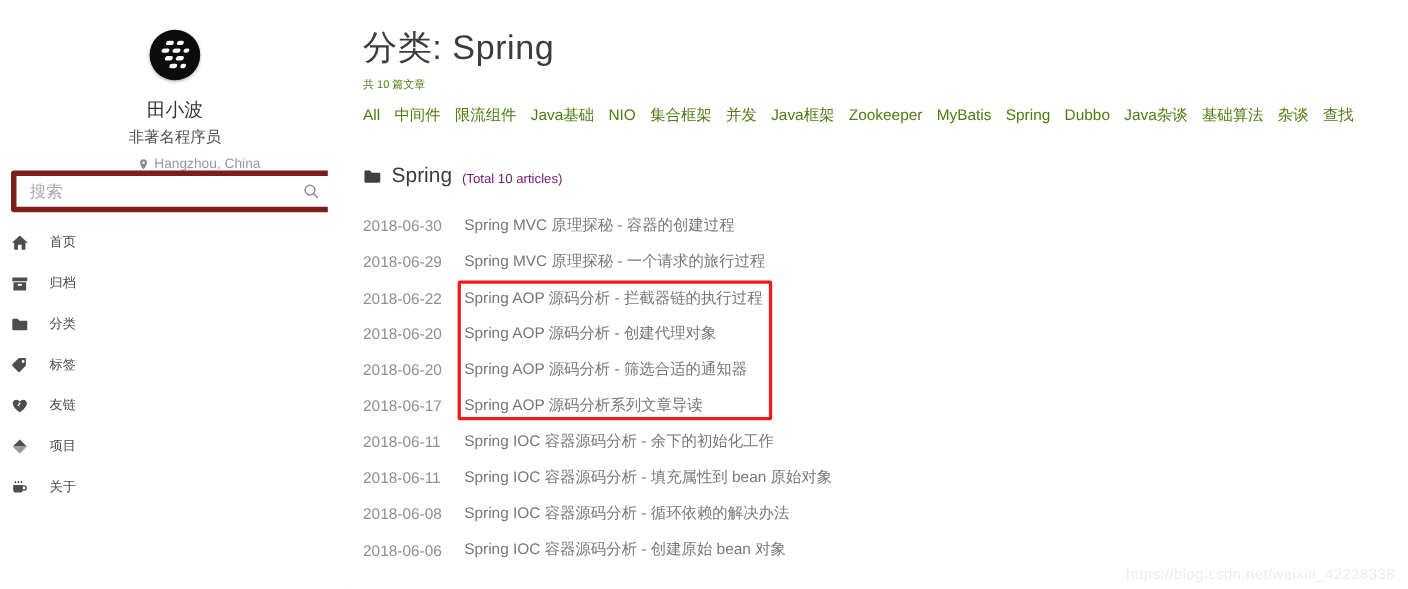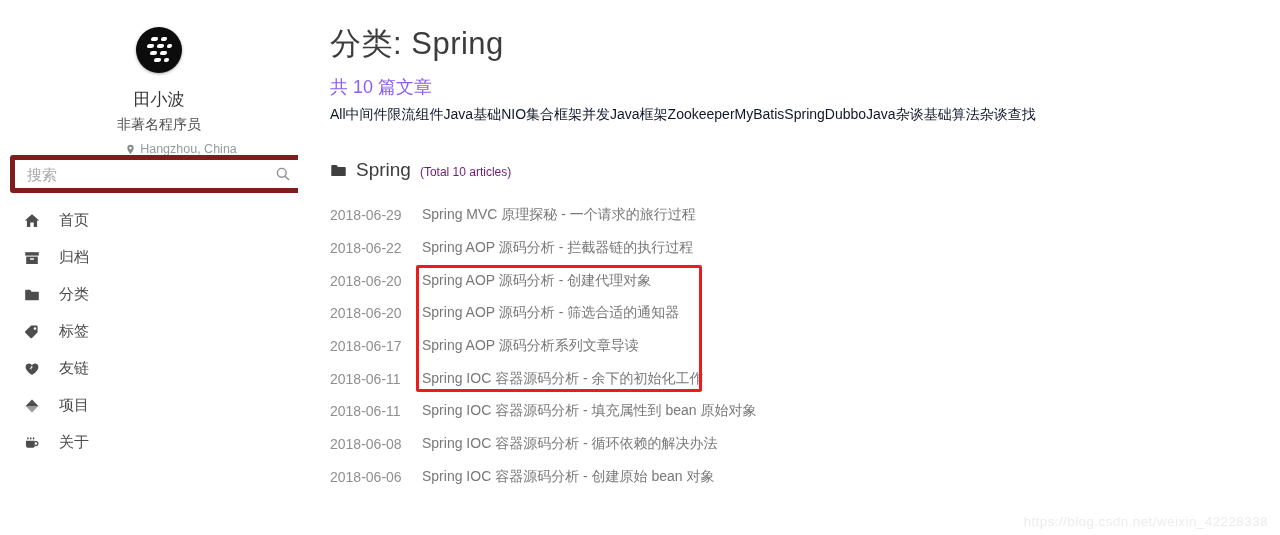--- a/index.html
+++ b/index.html
@@ -21,33 +21,33 @@
   .p-loc .ic { color:#8a8a8a; display:flex; }
   .searchwrap { position:absolute; left:10px; right:11px; top:155px; height:38px;
     border:5px solid #7f1d1d; border-radius:3px; background:#fff;
     display:flex; align-items:center; }
   .searchwrap input { flex:1; border:0; outline:0; height:100%; padding:0 12px;
     font-size:15px; color:#555; background:transparent;
     font-family:"Liberation Sans","DejaVu Sans",sans-serif; }
   .searchwrap input::placeholder { color:#a9a9a9; }
   .search-ic { width:38px; display:flex; justify-content:center; color:#8f8f8f; cursor:pointer; }
   .nav { position:absolute; top:202px; left:0; right:0; }
-  .nav-item { height:37px; display:flex; align-items:center; padding-left:23px;
-    gap:18px; font-size:15px; color:#4a4a4a; cursor:pointer; }
+  .nav-item { height:37px; display:flex; align-items:center; padding-left:9px;
+    gap:18px; font-size:12px; color:#4a4a4a; cursor:pointer; }
   .nav-ic { width:18px; display:flex; justify-content:center; color:#4d4d4d; }
   svg { display:block; }
 
   
   .main { position:absolute; left:298px; top:0; right:0; bottom:0; background:#fff;
     padding-left:32px; }
   h1.title { margin-top:26px; font-size:31px; font-weight:400; color:#3c3c3c;
     line-height:36px; letter-spacing:.5px; }
-  .count { margin-top:18px; font-size:18px; color:#8b5cf6; height:15px; line-height:15px; }
-  .filters { margin-top:11px; display:flex; align-items:center;
-    font-size:14px; color:#0f172a; height:17px; line-height:17px; white-space:nowrap; }
+  .count { margin-top:8px; font-size:10px; color:#4d7c0f; height:15px; line-height:15px; }
+  .filters { margin-top:11px; display:flex; column-gap:13px; align-items:center;
+    font-size:14px; color:#4d7c0f; height:17px; line-height:17px; white-space:nowrap; }
   .filters span { cursor:pointer; }
   .sechead { margin-top:36px; display:flex; align-items:center; gap:9px; height:22px; }
   .sechead .fold { color:#3f3f3f; display:flex; }
   .secname { font-size:19px; color:#3c3c3c; }
   .seccount { font-size:12px; color:#701a75; position:relative; top:2px; }
   .list { position:relative; margin-top:18px; width:640px; }
   .row { height:32.7px; display:flex; align-items:center; font-size:14px; }
   .rdate { width:92px; flex:none; color:#8f8f8f; }
   .rtitle { color:#787878; cursor:pointer; }
   .annotation { position:absolute; left:86px; top:66px; width:286px; height:127px;
@@ -190,20 +190,24 @@
         <svg width="17" height="17" viewBox="0 0 16 16">
             <path fill="currentColor" d="M1.2 3.8c0-.6.4-1 1-1h3.9l1.5 1.9h6.2c.6 0 1 .4 1 1v6.5c0 .6-.4 1-1 1H2.2c-.6 0-1-.4-1-1z"></path>
           </svg>
       </span>
       <span class="secname">Spring</span>
       <span class="seccount">(Total 10 articles)</span>
     </div>
 
     <div class="list" id="articles">
       <div class="annotation" id="annotation" style="border-color: rgb(236, 28, 28);"></div>
+    <div class="row">
+          <span class="rdate">2018-06-30</span>
+          <span class="rtitle">Spring MVC 原理探秘 - 容器的创建过程</span>
+        </div>
         <div class="row">
           <span class="rdate">2018-06-29</span>
           <span class="rtitle">Spring MVC 原理探秘 - 一个请求的旅行过程</span>
         </div>
         <div class="row">
           <span class="rdate">2018-06-22</span>
           <span class="rtitle">Spring AOP 源码分析 - 拦截器链的执行过程</span>
         </div>
         <div class="row">
           <span class="rdate">2018-06-20</span>

